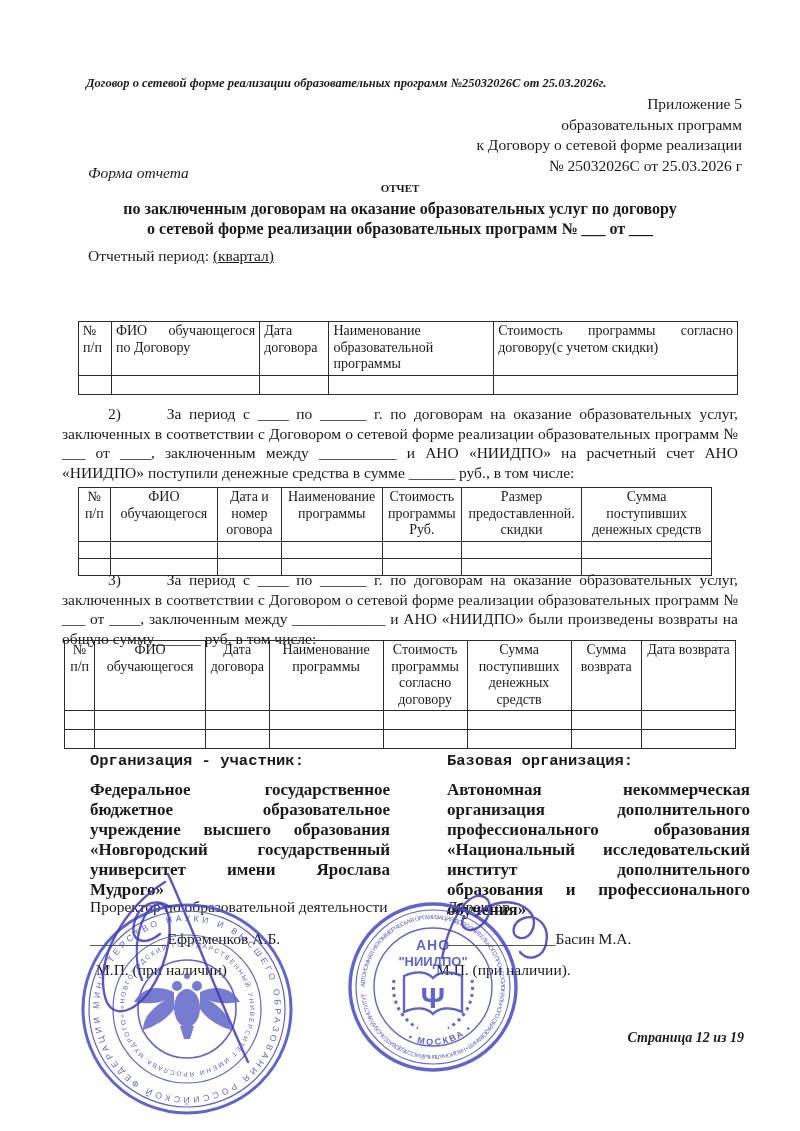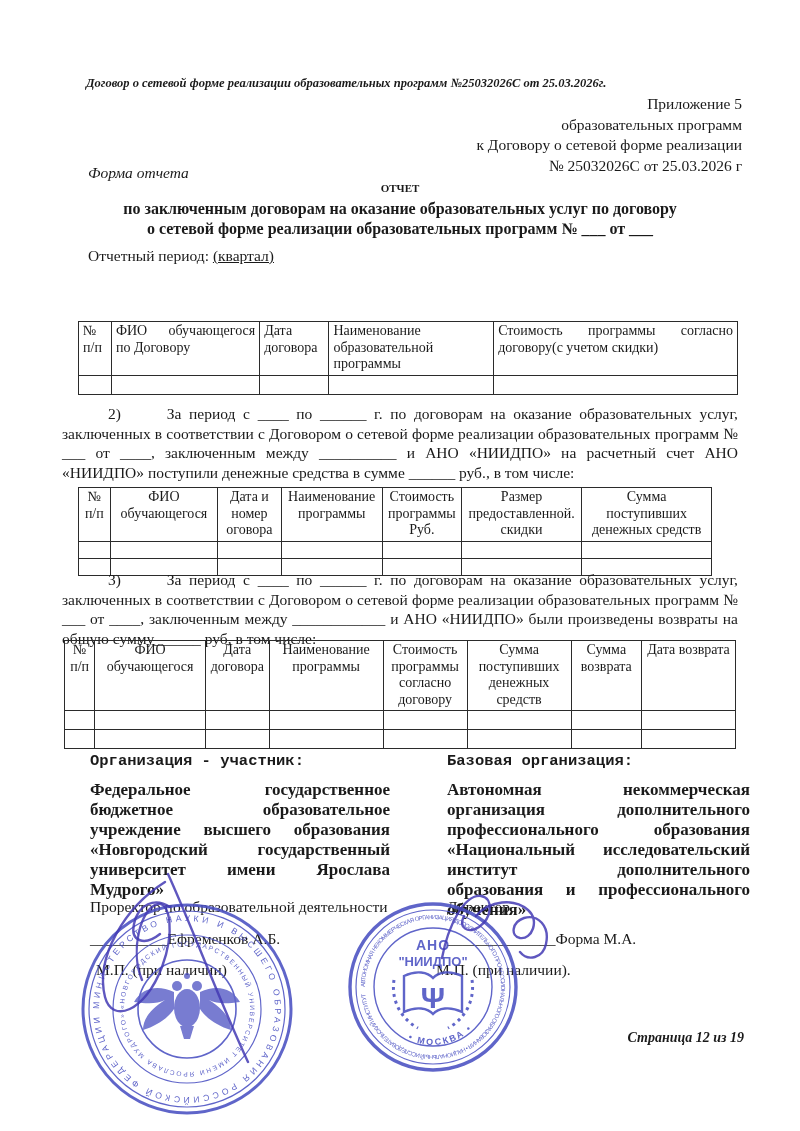--- a/index.html
+++ b/index.html
@@ -190,21 +190,21 @@
   <div class="abs org-label col-left">Организация - участник:</div>
   <div class="abs org-label col-right">Базовая организация:</div>
 
   <div class="abs org-name col-left">Федеральное государственное бюджетное образовательное учреждение высшего образования «Новгородский государственный университет имени Ярослава Мудрого»</div>
   <div class="abs org-name col-right">Автономная некоммерческая организация дополнительного профессионального образования «Национальный исследовательский институт дополнительного образования и профессионального обучения»</div>
 
   <div class="abs role col-left">Проректор по образовательной деятельности</div>
   <div class="abs role col-right">Директор</div>
 
   <div class="abs sigline col-left"><span>__________</span><span>Ефременков А.Б.</span></div>
-  <div class="abs sigline col-right"><span>______________</span><span>Форма М.А.</span></div>
+  <div class="abs sigline col-right"><span>______________</span><span>Басин М.А.</span></div>
 
   <div class="abs mp col-left">М.П. (при наличии)</div>
   <div class="abs mp" style="left:430px;">М.П. (при наличии).</div>
 
   <svg class="abs stamp" style="left:76px;top:898px;" width="222" height="222" viewBox="0 0 222 222">
     <circle cx="111" cy="111" r="104" class="st-stroke" style="stroke-width:3"></circle>
     <circle cx="111" cy="111" r="98" class="st-stroke" style="stroke-width:1.2"></circle>
     <path id="uring1" d="M 23,111 A 88,88 0 1 1 199,111 A 88,88 0 1 1 23,111" fill="none"></path>
     <text class="ringtext" style="font-size:8.6px;letter-spacing:1px;">
       <textPath href="#uring1" startOffset="0" textLength="545">МИНИСТЕРСТВО НАУКИ И ВЫСШЕГО ОБРАЗОВАНИЯ РОССИЙСКОЙ ФЕДЕРАЦИИ</textPath>

